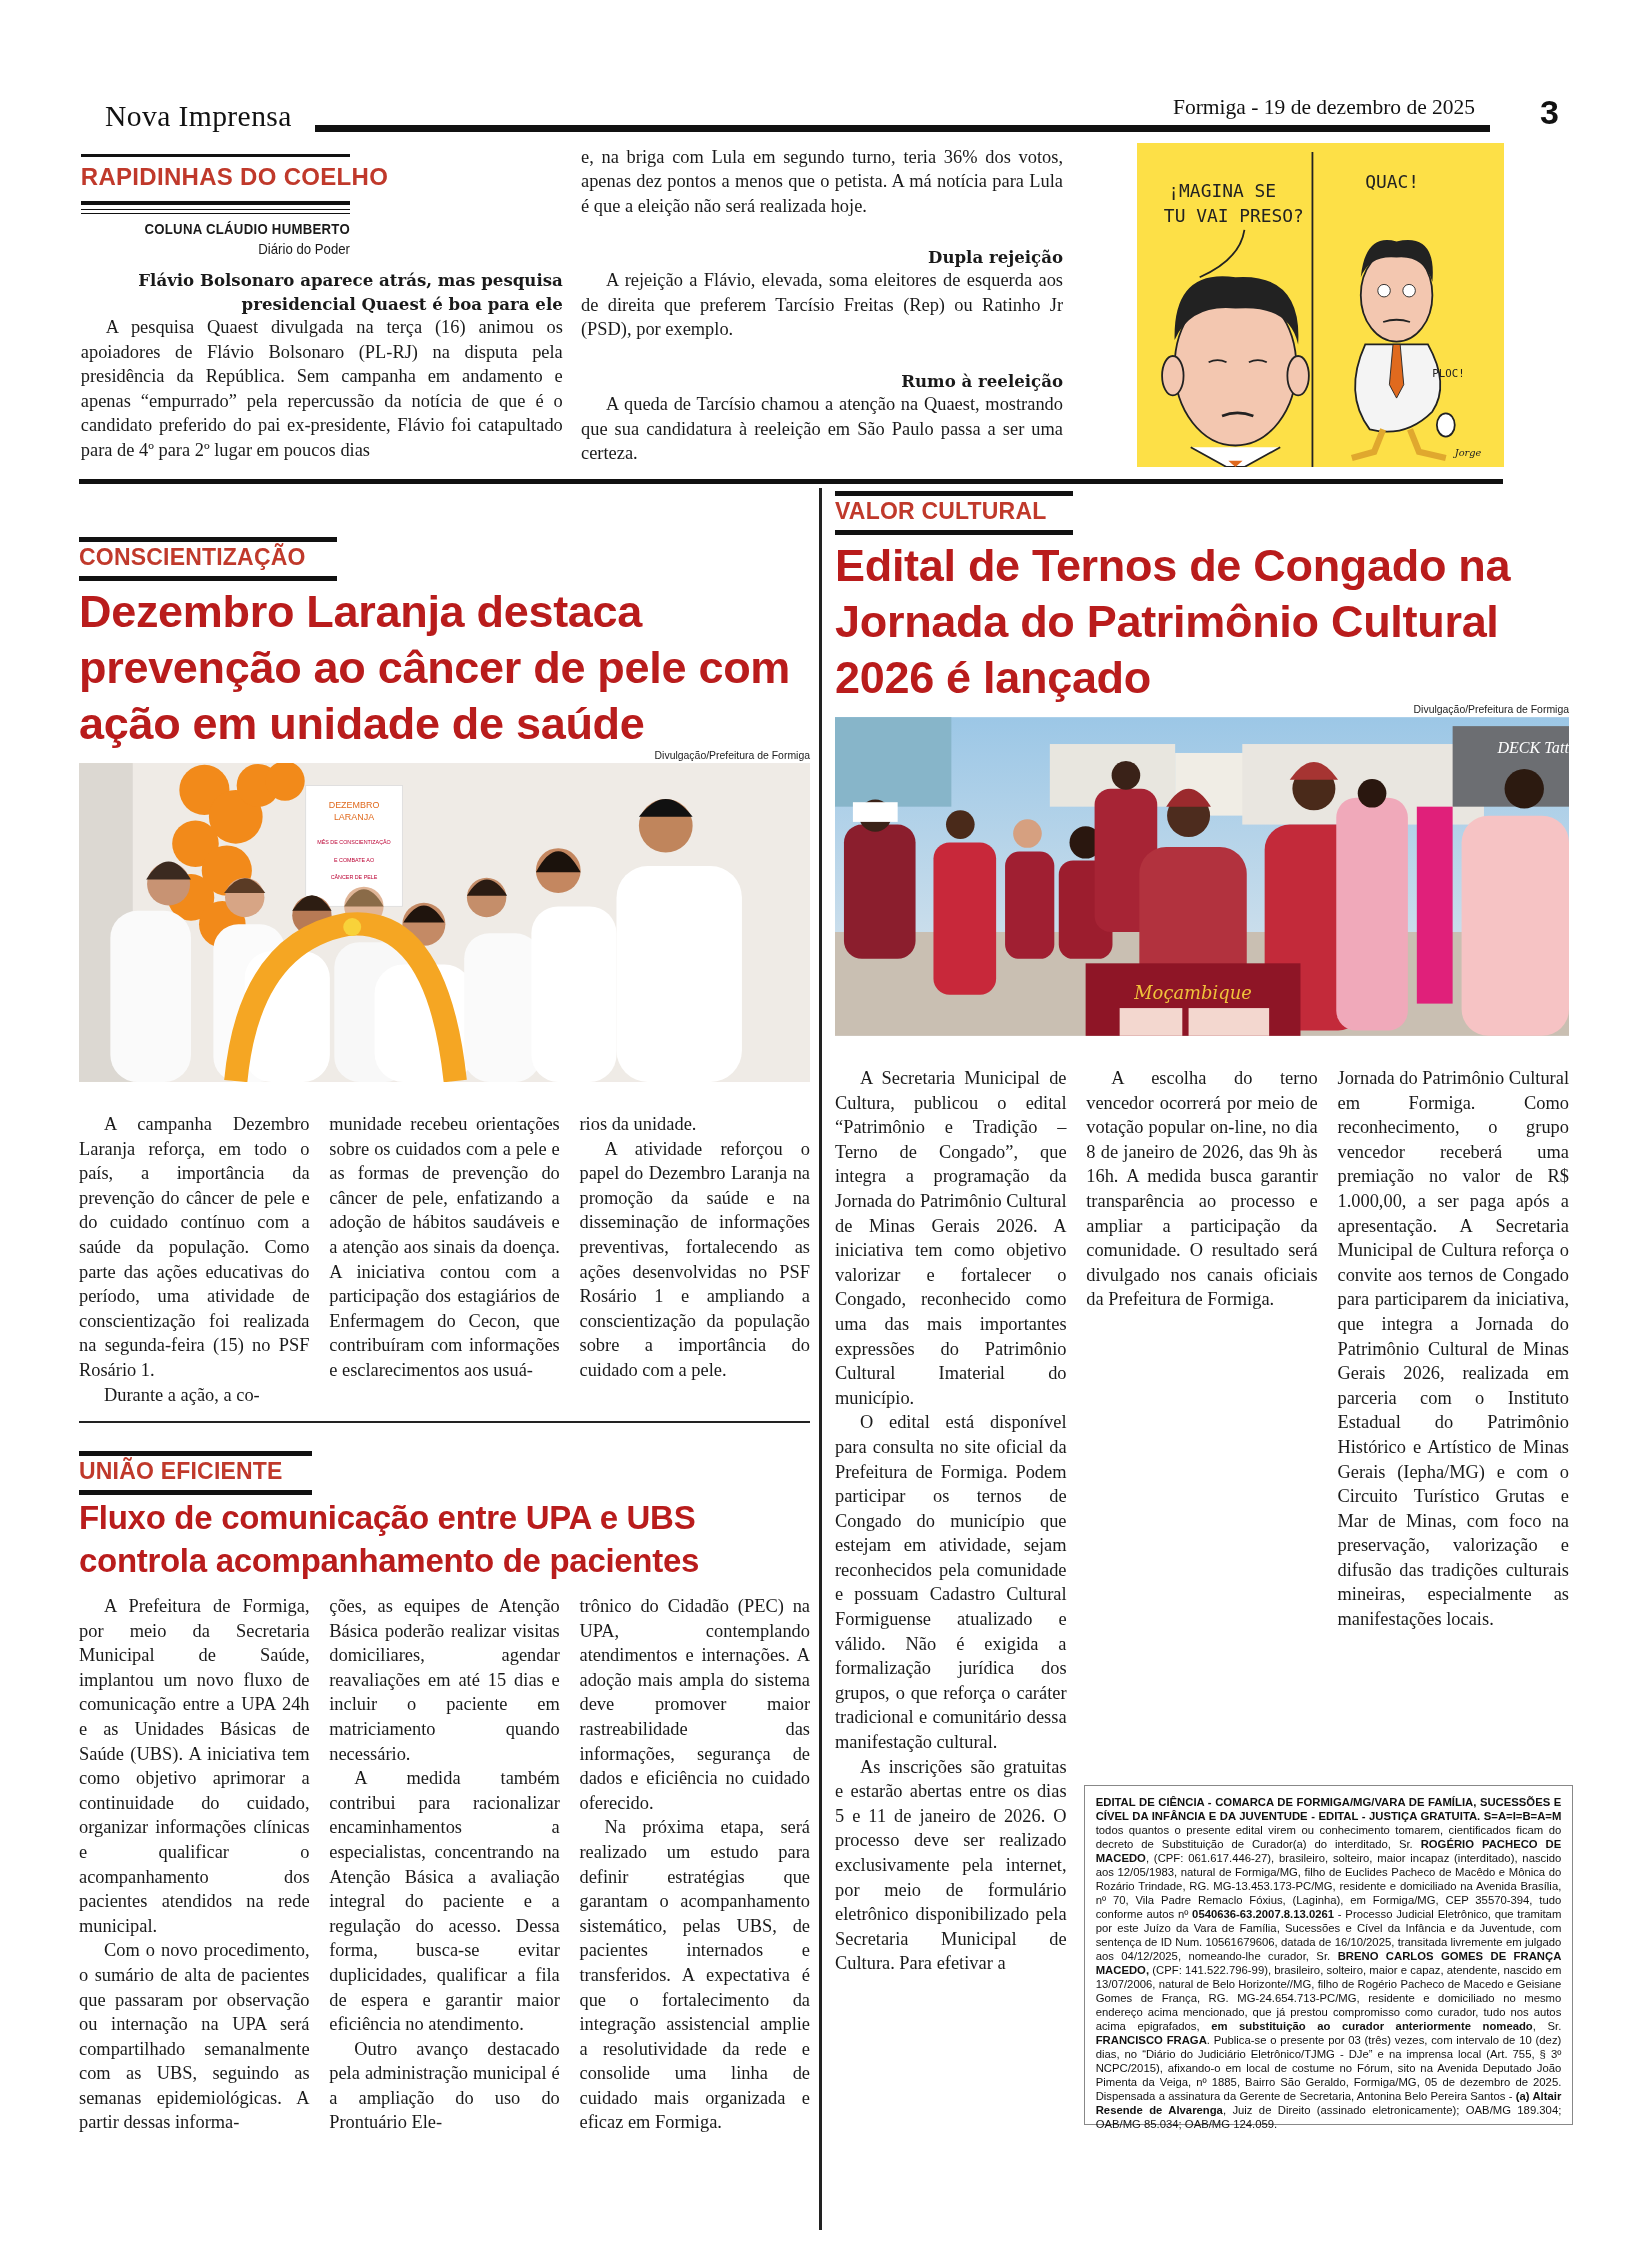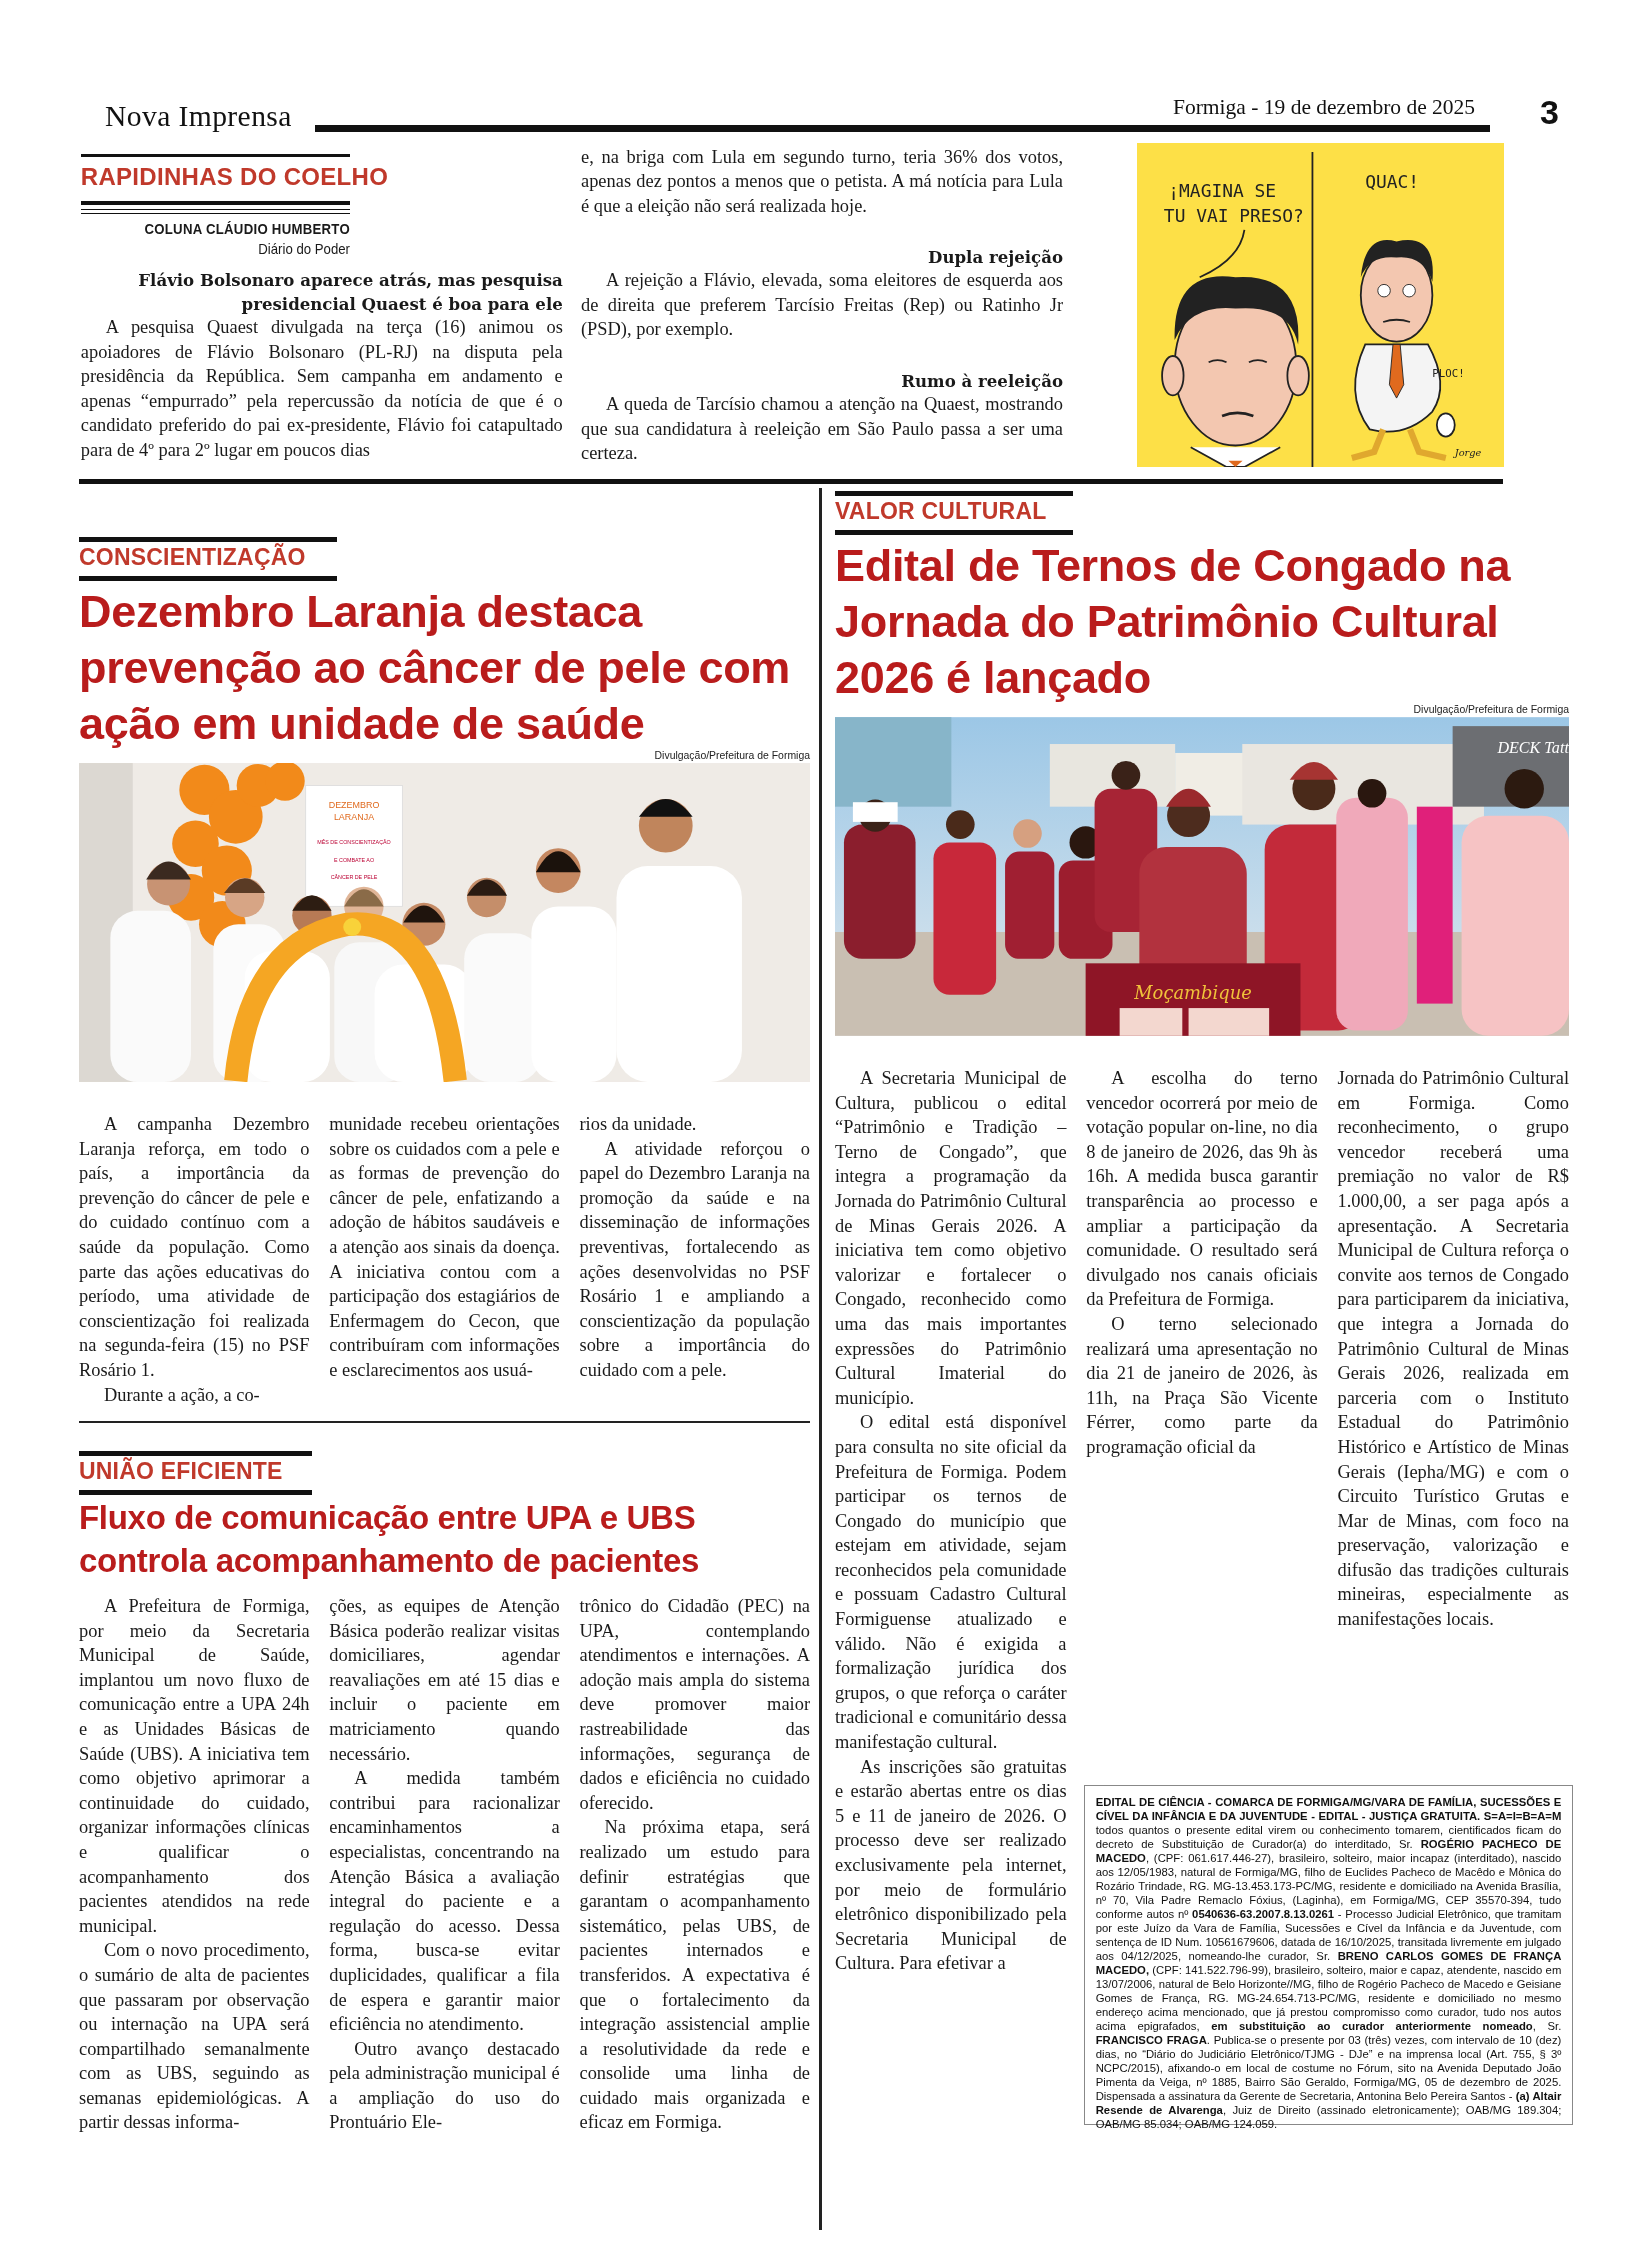--- a/index.html
+++ b/index.html
@@ -297,21 +297,20 @@
   </div>
 
   <div class="abs article-cols" style="left:0; top:575px; width:734px;">
     <div class="col">
       <p>A Secretaria Municipal de Cultura, publicou o edital “Patrimônio e Tradição – Terno de Congado”, que integra a programação da Jornada do Patrimônio Cultural de Minas Gerais 2026. A iniciativa tem como objetivo valorizar e fortalecer o Congado, reconhecido como uma das mais importantes expressões do Patrimônio Cultural Imaterial do município.</p>
       <p>O edital está disponível para consulta no site oficial da Prefeitura de Formiga. Podem participar os ternos de Congado do município que estejam em atividade, sejam reconhecidos pela comunidade e possuam Cadastro Cultural Formiguense atualizado e válido. Não é exigida a formalização jurídica dos grupos, o que reforça o caráter tradicional e comunitário dessa manifestação cultural.</p>
       <p>As inscrições são gratuitas e estarão abertas entre os dias 5 e 11 de janeiro de 2026. O processo deve ser realizado exclusivamente pela internet, por meio de formulário eletrônico disponibilizado pela Secretaria Municipal de Cultura. Para efetivar a</p>
     </div>
     <div class="col">
       <p>A escolha do terno vencedor ocorrerá por meio de votação popular on-line, no dia 8 de janeiro de 2026, das 9h às 16h. A medida busca garantir transparência ao processo e ampliar a participação da comunidade. O resultado será divulgado nos canais oficiais da Prefeitura de Formiga.</p>
-      <p>O terno selecionado realizará uma apresentação no dia 21 de janeiro de 2026, às 11h, na Praça São Vicente Férrer, como parte da programação oficial da</p>
     </div>
     <div class="col">
       <p class="cont">Jornada do Patrimônio Cultural em Formiga. Como reconhecimento, o grupo vencedor receberá uma premiação no valor de R$ 1.000,00, a ser paga após a apresentação. A Secretaria Municipal de Cultura reforça o convite aos ternos de Congado para participarem da iniciativa, que integra a Jornada do Patrimônio Cultural de Minas Gerais 2026, realizada em parceria com o Instituto Estadual do Patrimônio Histórico e Artístico de Minas Gerais (Iepha/MG) e com o Circuito Turístico Grutas e Mar de Minas, com foco na preservação, valorização e difusão das tradições culturais mineiras, especialmente as manifestações locais.</p>
     </div>
   </div>
 </div>
 
 <div class="abs legal" id="legal-box" style="left:1084px; top:1785px; width:489px; height:340px;"><b>EDITAL DE CIÊNCIA - COMARCA DE FORMIGA/MG/VARA DE FAMÍLIA, SUCESSÕES E CÍVEL DA INFÂNCIA E DA JUVENTUDE - EDITAL - JUSTIÇA GRATUITA. S=A=I=B=A=M</b><span> todos quantos o presente edital virem ou conhecimento tomarem, cientificados ficam do decreto de Substituição de Curador(a) do interditado, Sr. </span><b>ROGÉRIO PACHECO DE MACEDO</b><span>, (CPF: 061.617.446-27), brasileiro, solteiro, maior incapaz (interditado), nascido aos 12/05/1983, natural de Formiga/MG, filho de Euclides Pacheco de Macêdo e Mônica do Rozário Trindade, RG. MG-13.453.173-PC/MG, residente e domiciliado na Avenida Brasília, nº 70, Vila Padre Remaclo Fóxius, (Laginha), em Formiga/MG, CEP 35570-394, tudo conforme autos nº </span><b>0540636-63.2007.8.13.0261</b><span> - Processo Judicial Eletrônico, que tramitam por este Juízo da Vara de Família, Sucessões e Cível da Infância e da Juventude, com sentença de ID Num. 10561679606, datada de 16/10/2025, transitada livremente em julgado aos 04/12/2025, nomeando-lhe curador, Sr. </span><b>BRENO CARLOS GOMES DE FRANÇA MACEDO,</b><span> (CPF: 141.522.796-99), brasileiro, solteiro, maior e capaz, atendente, nascido em 13/07/2006, natural de Belo Horizonte//MG, filho de Rogério Pacheco de Macedo e Geisiane Gomes de França, RG. MG-24.654.713-PC/MG, residente e domiciliado no mesmo endereço acima mencionado, que já prestou compromisso como curador, tudo nos autos acima epigrafados, </span><b>em substituição ao curador anteriormente nomeado</b><span>, Sr. </span><b>FRANCISCO FRAGA</b><span>. Publica-se o presente por 03 (três) vezes, com intervalo de 10 (dez) dias, no “Diário do Judiciário Eletrônico/TJMG - DJe” e na imprensa local (Art. 755, § 3º NCPC/2015), afixando-o em local de costume no Fórum, sito na Avenida Deputado João Pimenta da Veiga, nº 1885, Bairro São Geraldo, Formiga/MG, 05 de dezembro de 2025. Dispensada a assinatura da Gerente de Secretaria, Antonina Belo Pereira Santos - </span><b>(a) Altair Resende de Alvarenga</b><span>, Juiz de Direito (assinado eletronicamente); OAB/MG 189.304; OAB/MG 85.034; OAB/MG 124.059.</span></div>
 
 

